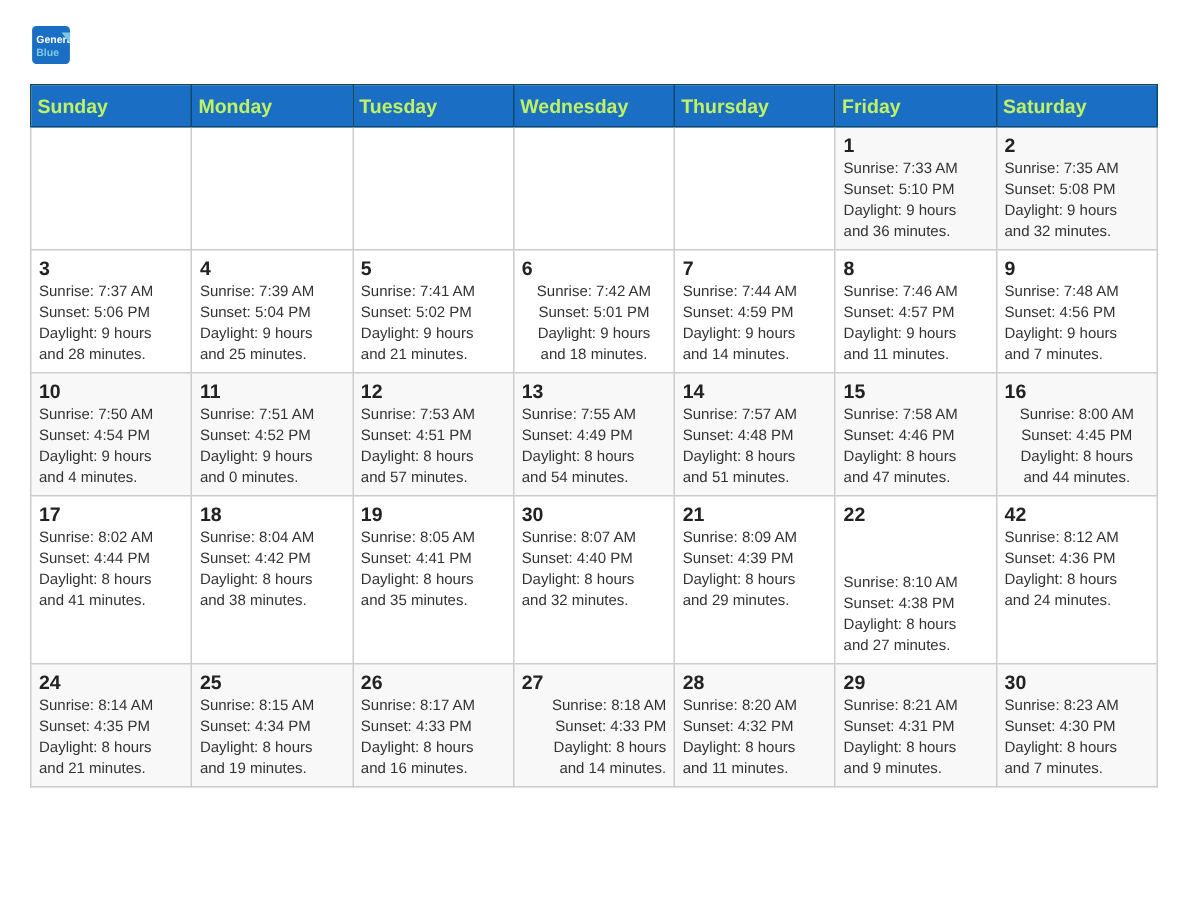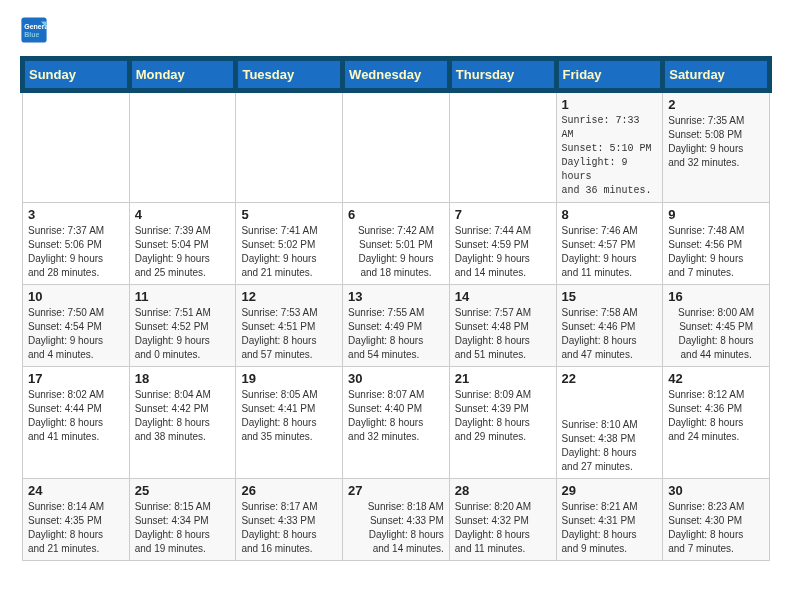--- a/index.html
+++ b/index.html
@@ -9,26 +9,26 @@
     .logo { display: flex; align-items: center; }
     .logo-text { font-size: 18px; font-weight: bold; color: #333; line-height: 1.1; }
     .logo-text span { color: #1a6fc4; }
     .logo-icon { width: 28px; height: 28px; margin-right: 4px; }
     .title-block { text-align: right; }
     .month-title { font-size: 36px; font-weight: bold; color: #222; line-height: 1.1; }
     .location { font-size: 15px; color: #444; }
     table { width: 100%; border-collapse: collapse; table-layout: fixed; }
     thead tr th {
       background: #1a6fc4;
-      color: #fef9c3;
+      color: #bef264;
       font-size: 13px;
       font-weight: bold;
       padding: 6px 4px;
       text-align: left;
-      border: 5px solid #0c4a6e;
+      border: 1px solid #0c4a6e;
     }
     tbody tr td {
       border: 1px solid #ccc;
       vertical-align: top;
       padding: 4px 5px;
       font-size: 10.5px;
       color: #222;
       height: 80px;
       background: #fff;
     }
@@ -76,21 +76,21 @@
     </thead>
     <tbody id="calendar-body">
     <tr>
           <td class="empty"></td>
           <td class="empty"></td>
           <td class="empty"></td>
           <td class="empty"></td>
           <td class="empty"></td>
           <td>
             <div class="day-num">1</div>
-            <div class="day-info" style="white-space: pre-line; font-family: Liberation Mono, monospace;">Sunrise: 7:33 AM
+            <div class="day-info" style="white-space: pre-line;">Sunrise: 7:33 AM
 Sunset: 5:10 PM
 Daylight: 9 hours
 and 36 minutes.</div>
           </td>
           <td>
             <div class="day-num">2</div>
             <div class="day-info" style="white-space: pre-line;">Sunrise: 7:35 AM
 Sunset: 5:08 PM
 Daylight: 9 hours
 and 32 minutes.</div>

